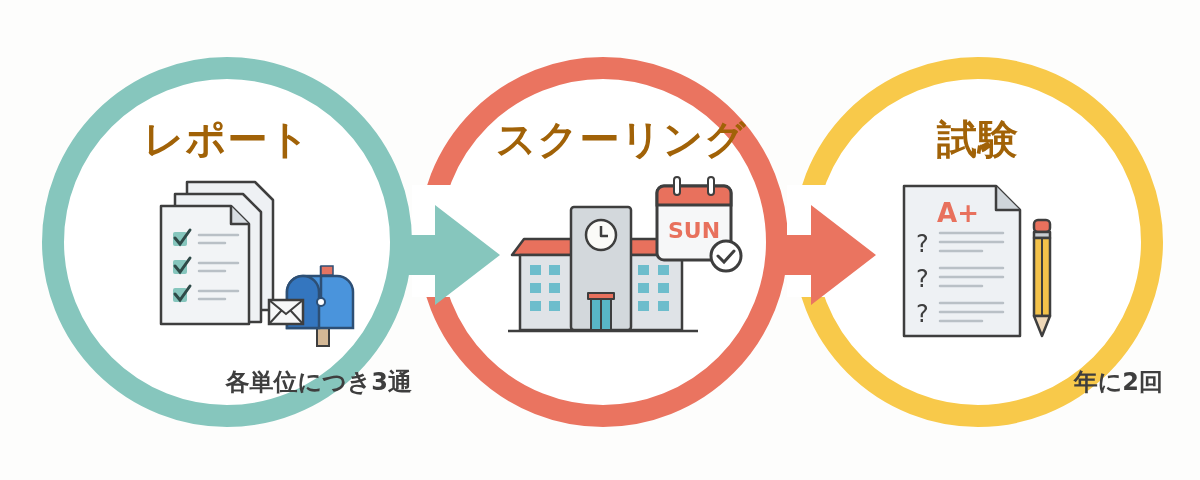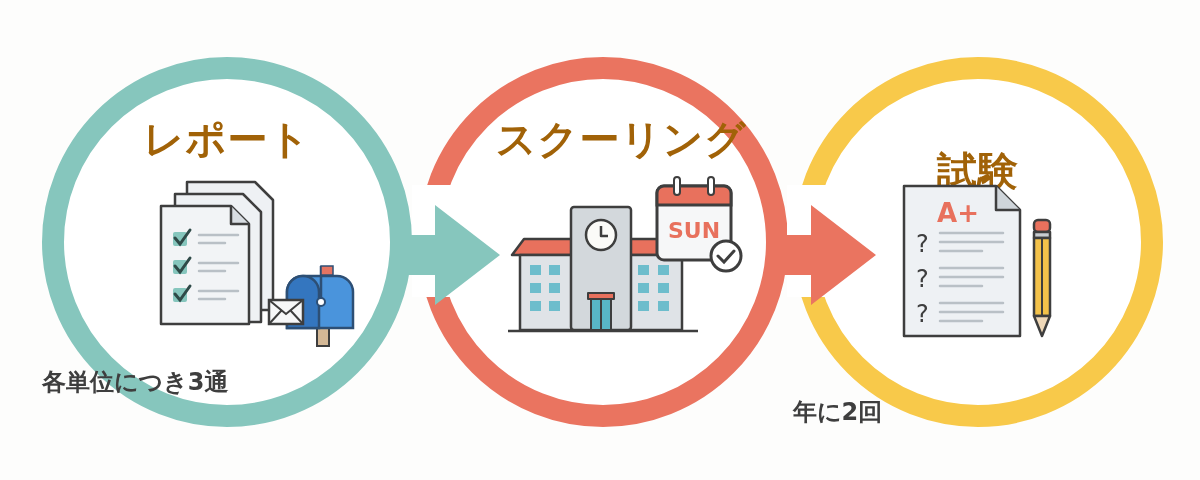--- a/index.html
+++ b/index.html
@@ -4,21 +4,21 @@
 <style>
   html, body { margin: 0; padding: 0; }
   body { width: 1200px; height: 480px; background: #fdfdfc; position: relative; overflow: hidden; font-family: "DejaVu Sans", sans-serif; }
   .stage { position: absolute; left: 0; top: 0; width: 1200px; height: 480px; }
   .ring { position: absolute; border-radius: 50%; box-sizing: border-box; background: #ffffff; }
   .ring1 { left: 42px; top: 57px; width: 370px; height: 370px; border: 22px solid #86c6bd; }
   .ring2 { left: 418px; top: 57px; width: 370px; height: 370px; border: 22px solid #ea7460; }
   .ring3 { left: 793px; top: 57px; width: 370px; height: 370px; border: 22px solid #f8c94a; }
   .gap { position: absolute; background: #ffffff; }
   .title { position: absolute; font-weight: bold; color: #a16207; font-size: 40px; text-align: center; width: 370px; letter-spacing: 1px; }
-  .sub { position: absolute; font-weight: bold; color: #3e3e3e; font-size: 24px; text-align: left; width: 370px; }
+  .sub { position: absolute; font-weight: bold; color: #3e3e3e; font-size: 24px; text-align: right; width: 370px; }
   .icon { position: absolute; }
   svg text { font-family: "DejaVu Sans", sans-serif; }
 </style>
 </head>
 <body>
 
 <div class="stage">
 
   <div class="ring ring1"></div>
 
@@ -112,22 +112,22 @@
       <rect x="149" y="11" width="74" height="74" rx="7" fill="#f6f7f8" stroke="#3e3e3e" stroke-width="3"></rect>
       <path d="M149,30 V18 A7,7 0 0 1 156,11 H216 A7,7 0 0 1 223,18 V30 Z" fill="#e8715d" stroke="#3e3e3e" stroke-width="3"></path>
       <rect x="166" y="2" width="6" height="18" rx="3" fill="#ffffff" stroke="#3e3e3e" stroke-width="2"></rect>
       <rect x="200" y="2" width="6" height="18" rx="3" fill="#ffffff" stroke="#3e3e3e" stroke-width="2"></rect>
       <text x="186" y="63" text-anchor="middle" font-size="22" font-weight="bold" fill="#e8715d">SUN</text>
       <circle cx="218" cy="81" r="15" fill="#ffffff" stroke="#3e3e3e" stroke-width="3"></circle>
       <path d="M210,81 L216,87 L226,76" fill="none" stroke="#3e3e3e" stroke-width="3" stroke-linecap="round"></path>
     </g>
   </svg>
 
-  <div class="title" style="left:793px; top:112px;margin-top:32px;">試験</div>
-  <div class="sub" style="left:793px; top:366px;margin-top:30px;">年に2回</div>
+  <div class="title" style="left:793px; top:112px;">試験</div>
+  <div class="sub" style="left:793px; top:366px;">年に2回</div>
 
   <svg class="icon" style="left:900px; top:180px;" width="160" height="165" viewBox="0 0 160 165">
     <path d="M4,6 H96 L120,30 V156 H4 Z" fill="#eef1f4" stroke="#3e3e3e" stroke-width="2.5" stroke-linejoin="round" rx="4"></path>
     <path d="M96,6 V30 H120" fill="#cfd5da" stroke="#3e3e3e" stroke-width="2.5" stroke-linejoin="round"></path>
     <text x="58" y="42" text-anchor="middle" font-size="26" font-weight="bold" fill="#e8715d">A+</text>
     <g font-size="24" fill="#3e3e3e">
       <text x="16" y="72">?</text>
       <text x="16" y="107">?</text>
       <text x="16" y="142">?</text>
     </g>

